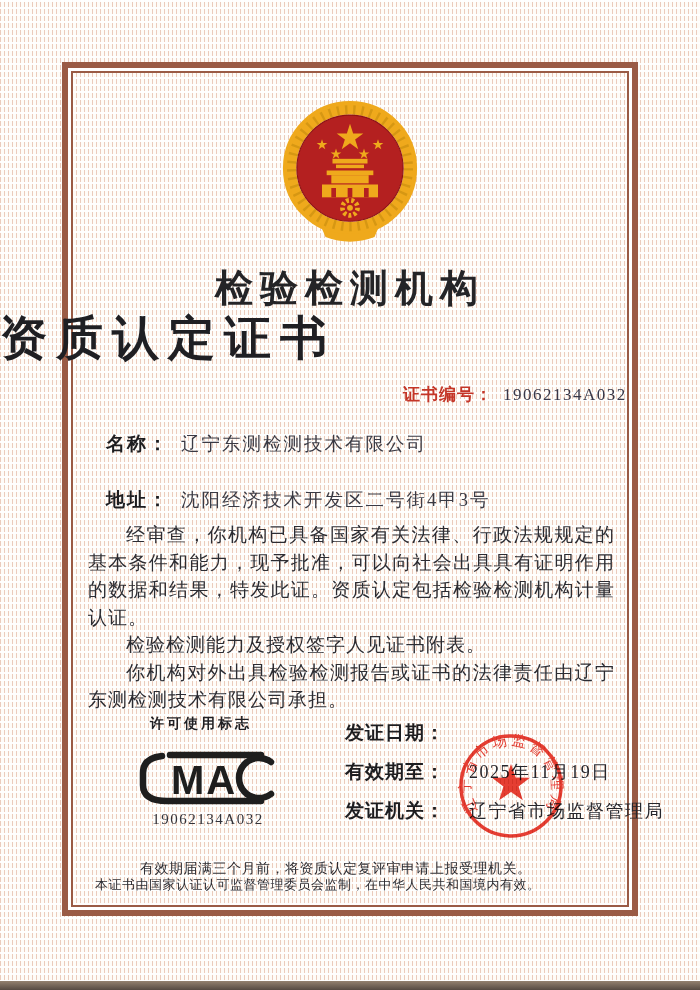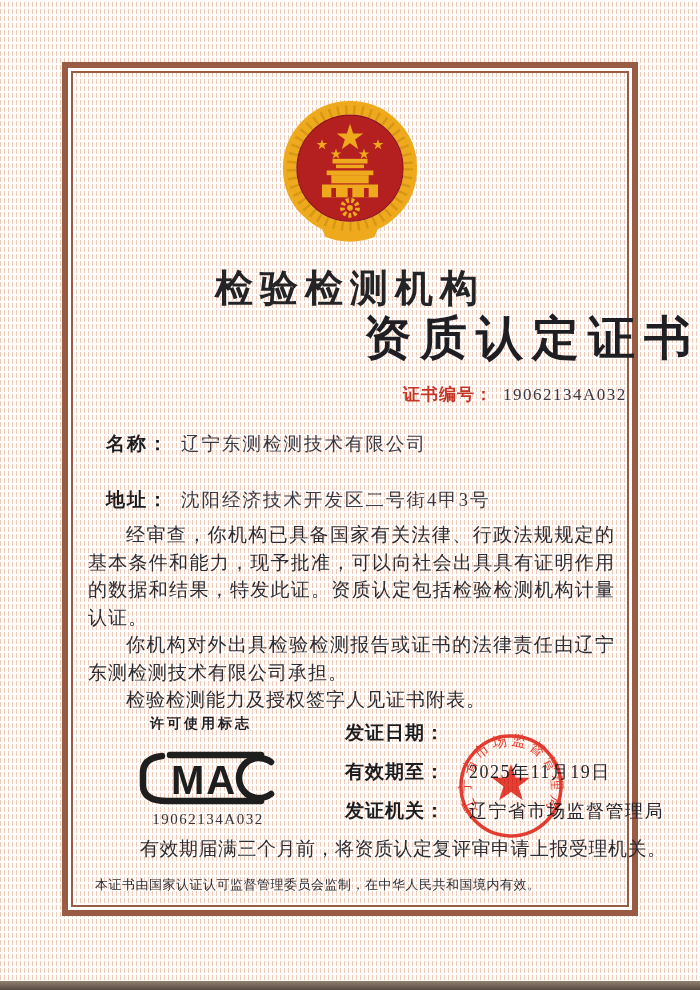--- a/index.html
+++ b/index.html
@@ -16,21 +16,21 @@
     position:absolute;left:62px;top:62px;width:564px;height:842px;
     border:6px solid var(--frame,#9a5b45);
     box-shadow: inset 0 0 0 3px #ffffff;
   }
   .frame-inner{position:absolute;inset:3px;border:2px solid var(--frame,#9a5b45);}
   .emblem{position:absolute;left:280px;top:98px;width:140px;height:152px;}
   .gold-f{fill:var(--gold,#efa91c);}
   .gold-s{stroke:var(--gold,#efa91c);fill:none;}
   .title1{position:absolute;left:0;right:0;top:263px;text-align:center;
     font-size:38px;font-weight:bold;letter-spacing:7px;color:#242427;}
-  .title2{position:absolute;left:0;right:0;top:307px;text-align:right;
+  .title2{position:absolute;left:0;right:0;top:307px;text-align:left;
     font-size:47px;font-weight:bold;letter-spacing:9px;color:#1f1f23;}
   .certno{position:absolute;left:403px;top:383px;font-size:17px;white-space:nowrap;}
   .certno .lbl{color:var(--label-red,#c43527);font-weight:bold;letter-spacing:1px;}
   .certno .val{color:var(--number-ink,#373748);margin-left:10px;letter-spacing:1.5px;}
   .field{position:absolute;left:106px;font-size:19px;white-space:nowrap;}
   .field .lbl{font-weight:bold;color:#1d1d20;letter-spacing:2px;}
   .field .val{color:var(--value-ink,#3a3a44);margin-left:12px;letter-spacing:2px;font-size:18.5px;}
   .field-name{top:431px;}
   .field-addr{top:487px;}
   .body-text{position:absolute;left:88px;top:521px;width:527px;}
@@ -44,21 +44,21 @@
   .logo-fill{fill:var(--logo-ink,#1e1e1e);font-family:"Liberation Sans",sans-serif;}
   .cma-number{font-size:15px;color:#33333a;letter-spacing:1.5px;margin-top:2px;
     font-family:"Liberation Serif",serif;}
   .issue{position:absolute;left:345px;top:720px;}
   .issue-row{display:flex;align-items:baseline;margin-bottom:13px;white-space:nowrap;}
   .issue-row .lbl{font-size:19px;font-weight:bold;letter-spacing:1px;width:112px;color:#1d1d20;}
   .issue-row .val{font-size:18px;letter-spacing:1.5px;margin-left:12px;color:#26262c;}
   .seal{position:absolute;left:456px;top:731px;mix-blend-mode:multiply;opacity:.9;}
   .seal-red-s{stroke:var(--seal-red,#e4291c);fill:none;}
   .seal-red-f{fill:var(--seal-red,#e4291c);}
-  .fn1{position:absolute;left:140px;top:836px;font-size:19px;letter-spacing:.5px;color:#2c2c32;white-space:nowrap;}
+  .fn1{position:absolute;left:140px;top:860px;font-size:14px;letter-spacing:.5px;color:#2c2c32;white-space:nowrap;}
   .fn2{position:absolute;left:95px;top:876px;font-size:13px;letter-spacing:.5px;color:#2c2c32;white-space:nowrap;}
   .page-edge{position:absolute;left:0;bottom:0;width:100%;height:9px;
     background:linear-gradient(to bottom,#93816f,var(--edge,#554a42));}
 </style>
 </head>
 <body>
 
 <div class="page">
 
   <div class="frame">
@@ -111,22 +111,22 @@
 
   <div class="field field-name">
     <span class="lbl">名称：</span><span class="val">辽宁东测检测技术有限公司</span>
   </div>
   <div class="field field-addr">
     <span class="lbl">地址：</span><span class="val">沈阳经济技术开发区二号街4甲3号</span>
   </div>
 
   <div class="body-text">
     <p>经审查，你机构已具备国家有关法律、行政法规规定的基本条件和能力，现予批准，可以向社会出具具有证明作用的数据和结果，特发此证。资质认定包括检验检测机构计量认证。</p>
+    <p>检验检测能力及授权签字人见证书附表。</p>
     <p>你机构对外出具检验检测报告或证书的法律责任由辽宁东测检测技术有限公司承担。</p>
-    <p>检验检测能力及授权签字人见证书附表。</p>
   </div>
 
   <div class="license-label">许可使用标志</div>
 
   <div class="cma">
     <svg width="150" height="62" viewBox="0 0 150 62">
       <path class="logo-stroke" d="M128 8 L37 8"></path>
       <path class="logo-stroke" d="M29 9 Q10 11 10 26 L10 38 Q10 54 34 54 L128 54"></path>
       <path class="logo-stroke" d="M138 15 A20 20 0 1 0 138 47"></path>
       <text x="38" y="47" font-size="40" font-weight="bold" letter-spacing="2" class="logo-fill">MA</text>

